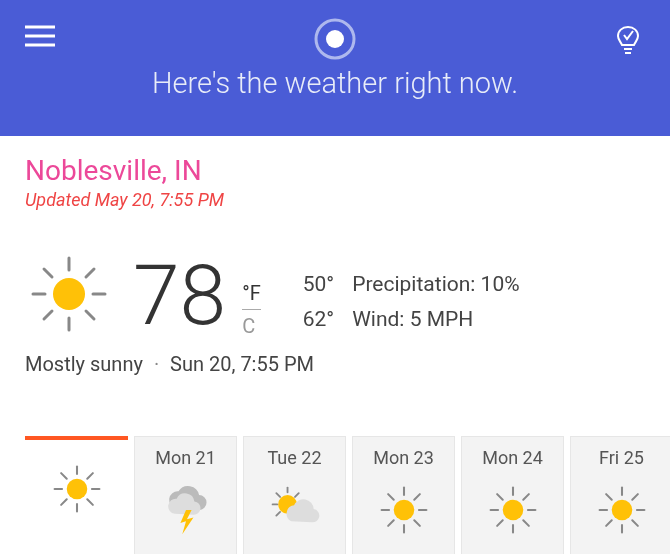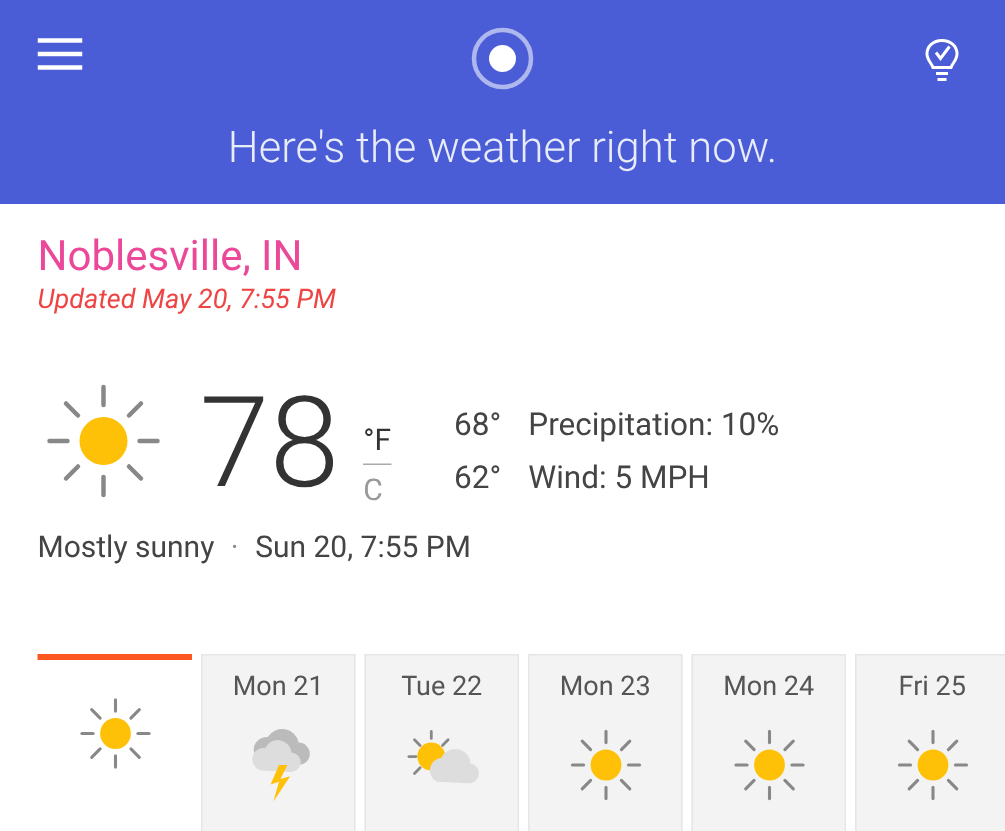--- a/index.html
+++ b/index.html
@@ -29,21 +29,21 @@
       transform: translateX(-50%);
     }
     .tip-btn {
       position: absolute;
       top: 25px;
       right: 28px;
       cursor: pointer;
     }
     .header-text {
       position: absolute;
-      bottom: 20px;
+      bottom: 36px;
       width: 100%;
       text-align: center;
       font-size: 29px;
       font-weight: 300;
       color: #e8ecf8;
     }
     .content {
       padding: 18px 25px 0 25px;
     }
     .location {
@@ -186,21 +186,21 @@
         </g>
       </svg>
     </div>
     <div class="temp-val">78</div>
     <div class="unit-box">
       <span class="unit-f">°F</span>
       <span class="unit-c">C</span>
     </div>
     <div class="details">
       <div class="details-row">
-        <span>68°</span>
+        <span>50°</span>
         <span>Precipitation: 10%</span>
       </div>
       <div class="details-row">
         <span>62°</span>
         <span>Wind: 5 MPH</span>
       </div>
     </div>
   </div>
 
   <div class="condition-row">

